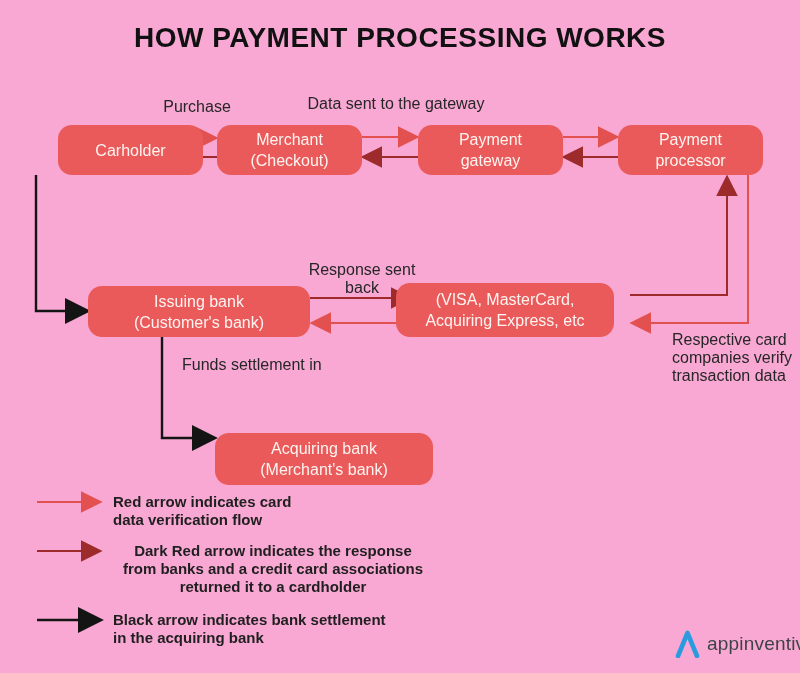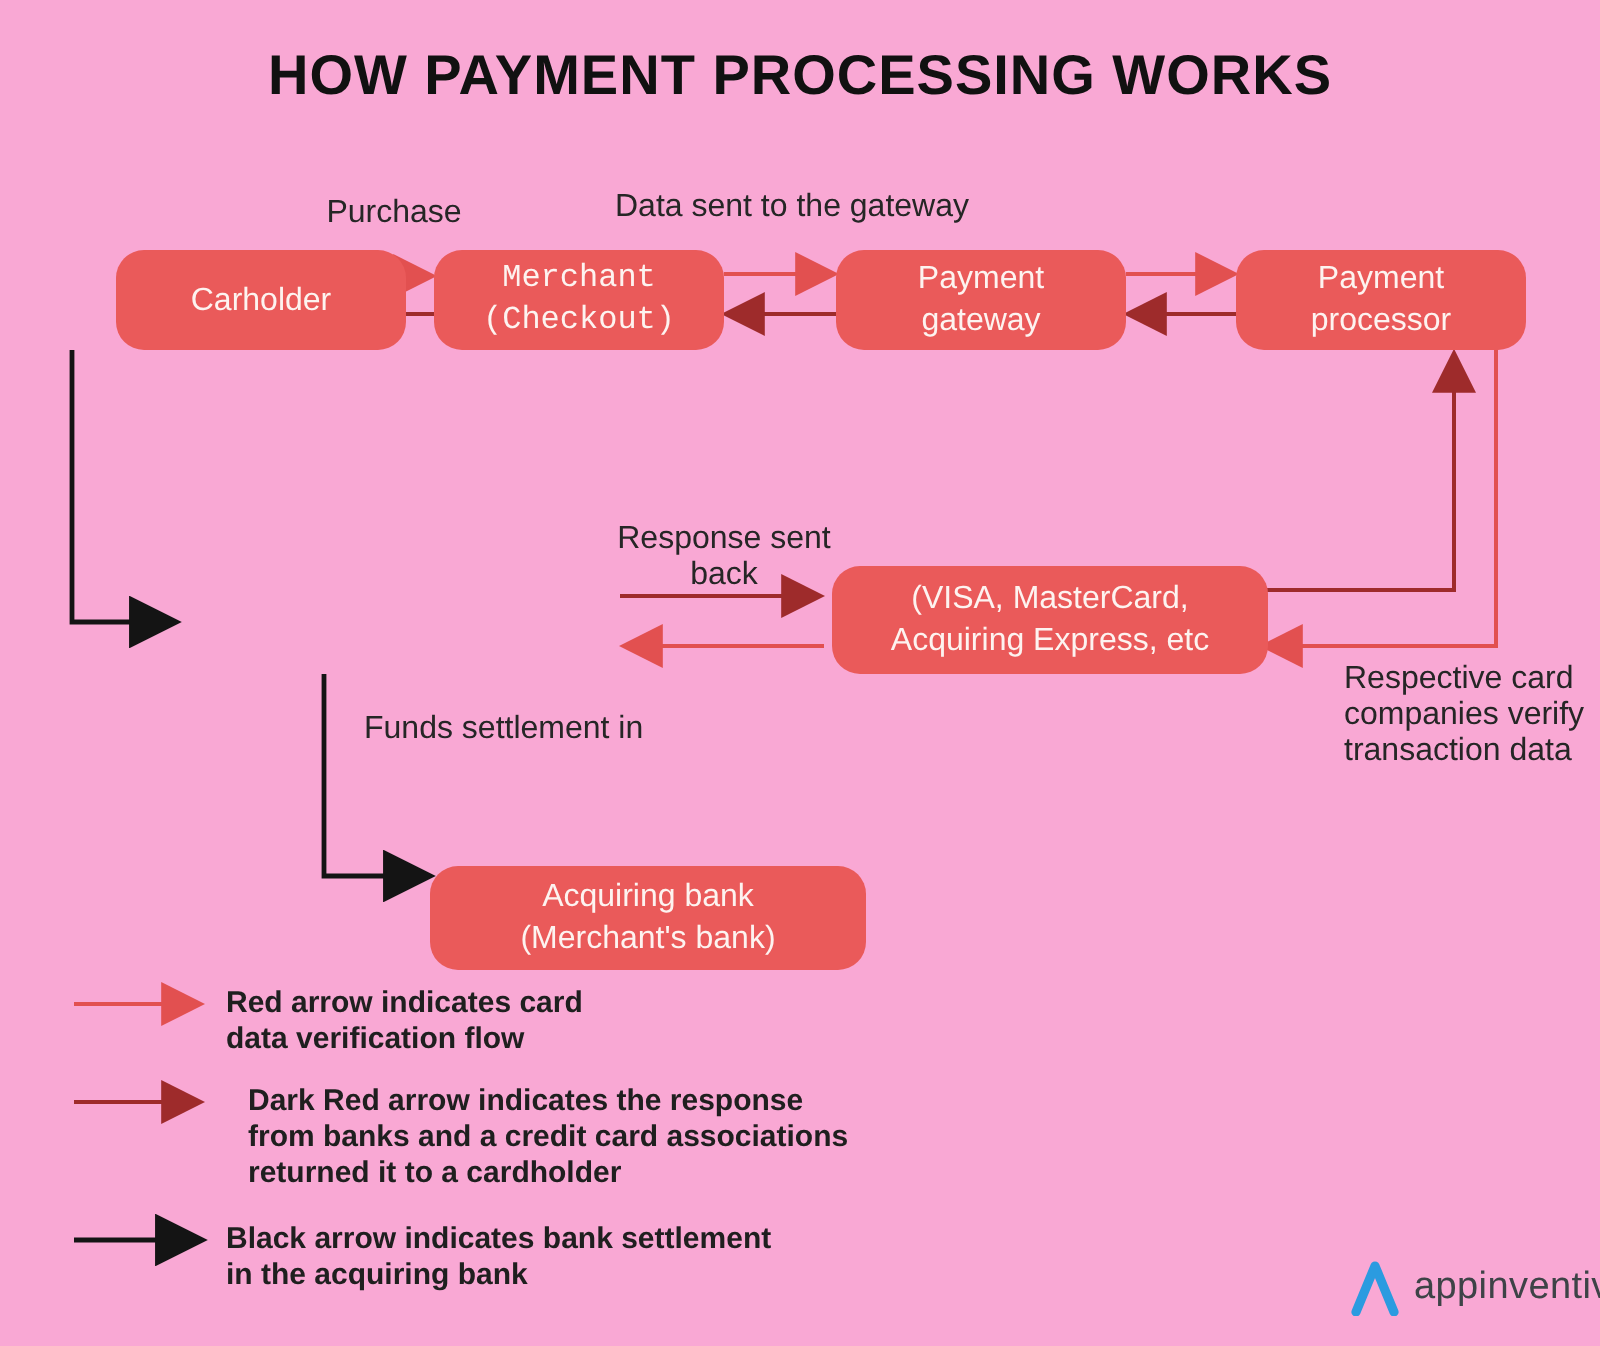--- a/index.html
+++ b/index.html
@@ -64,33 +64,37 @@
     <path class="s-black" marker-end="url(#mb)" d="M162,337 L162,438 L210,438"></path>
 
     <path class="s-red" marker-end="url(#mr)" d="M37,502 L96,502"></path>
     <path class="s-dark" marker-end="url(#md)" d="M37,551 L96,551"></path>
     <path class="s-black" marker-end="url(#mb)" d="M37,620 L96,620"></path>
   </svg>
 
   <div class="node" style="left:16px;top:125px;width:145px;height:50px;margin-left:42px;">
     <span>Carholder</span>
   </div>
-  <div class="node" style="left:217px;top:125px;width:145px;height:50px;font-family:Liberation Mono, monospace;">
+  <div class="node" style="left:217px;top:125px;width:145px;height:50px;">
     <span>Merchant</span>
     <span>(Checkout)</span>
   </div>
   <div class="node" style="left:418px;top:125px;width:145px;height:50px;">
     <span>Payment</span>
     <span>gateway</span>
   </div>
   <div class="node" style="left:618px;top:125px;width:145px;height:50px;">
     <span>Payment</span>
     <span>processor</span>
   </div>
-  <div class="node" style="left:416px;top:283px;width:218px;height:54px;">
+  <div class="node" style="left:88px;top:286px;width:222px;height:51px;">
+    <span>Issuing bank</span>
+    <span>(Customer's bank)</span>
+  </div>
+  <div class="node" style="left:396px;top:283px;width:218px;height:54px;">
     <span>(VISA, MasterCard,</span>
     <span>Acquiring Express, etc</span>
   </div>
   <div class="node" style="left:215px;top:405px;width:218px;height:52px;margin-top:28px;">
     <span>Acquiring bank</span>
     <span>(Merchant's bank)</span>
   </div>
 
   <div class="lbl center" style="left:152px;top:98px;width:90px;">Purchase</div>
   <div class="lbl center" style="left:305px;top:95px;width:182px;">Data sent to the gateway</div>
@@ -101,21 +105,21 @@
     <span>transaction data</span>
   </div>
   <div class="lbl" style="left:182px;top:356px;width:170px;">
     <span>Funds settlement in</span>
   </div>
 
   <div class="legend-text" style="left:113px;top:493px;width:300px;">
     <span>Red arrow indicates card</span>
     <span>data verification flow</span>
   </div>
-  <div class="legend-text" style="left:124px;top:542px;width:320px;">
+  <div class="legend-text" style="left:113px;top:542px;width:320px;text-align:center;">
     <span>Dark Red arrow indicates the response</span>
     <span>from banks and a credit card associations</span>
     <span>returned it to a cardholder</span>
   </div>
   <div class="legend-text" style="left:113px;top:611px;width:320px;">
     <span>Black arrow indicates bank settlement</span>
     <span>in the acquiring bank</span>
   </div>
 
   <div class="logo">

